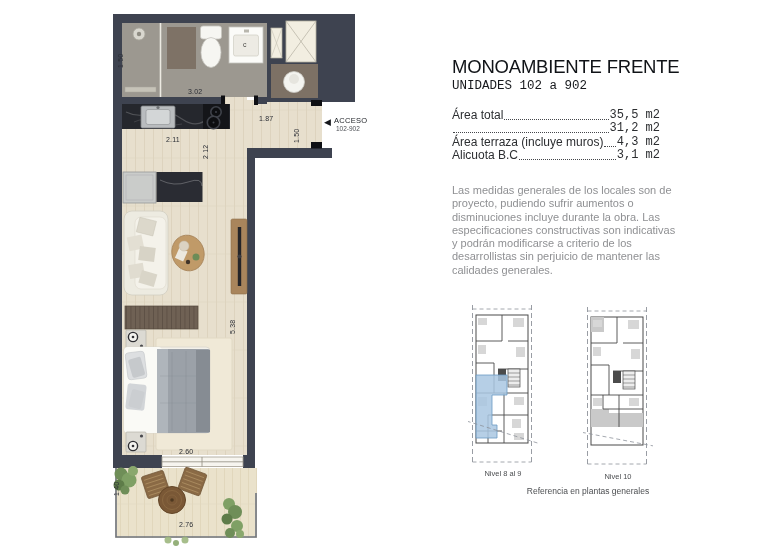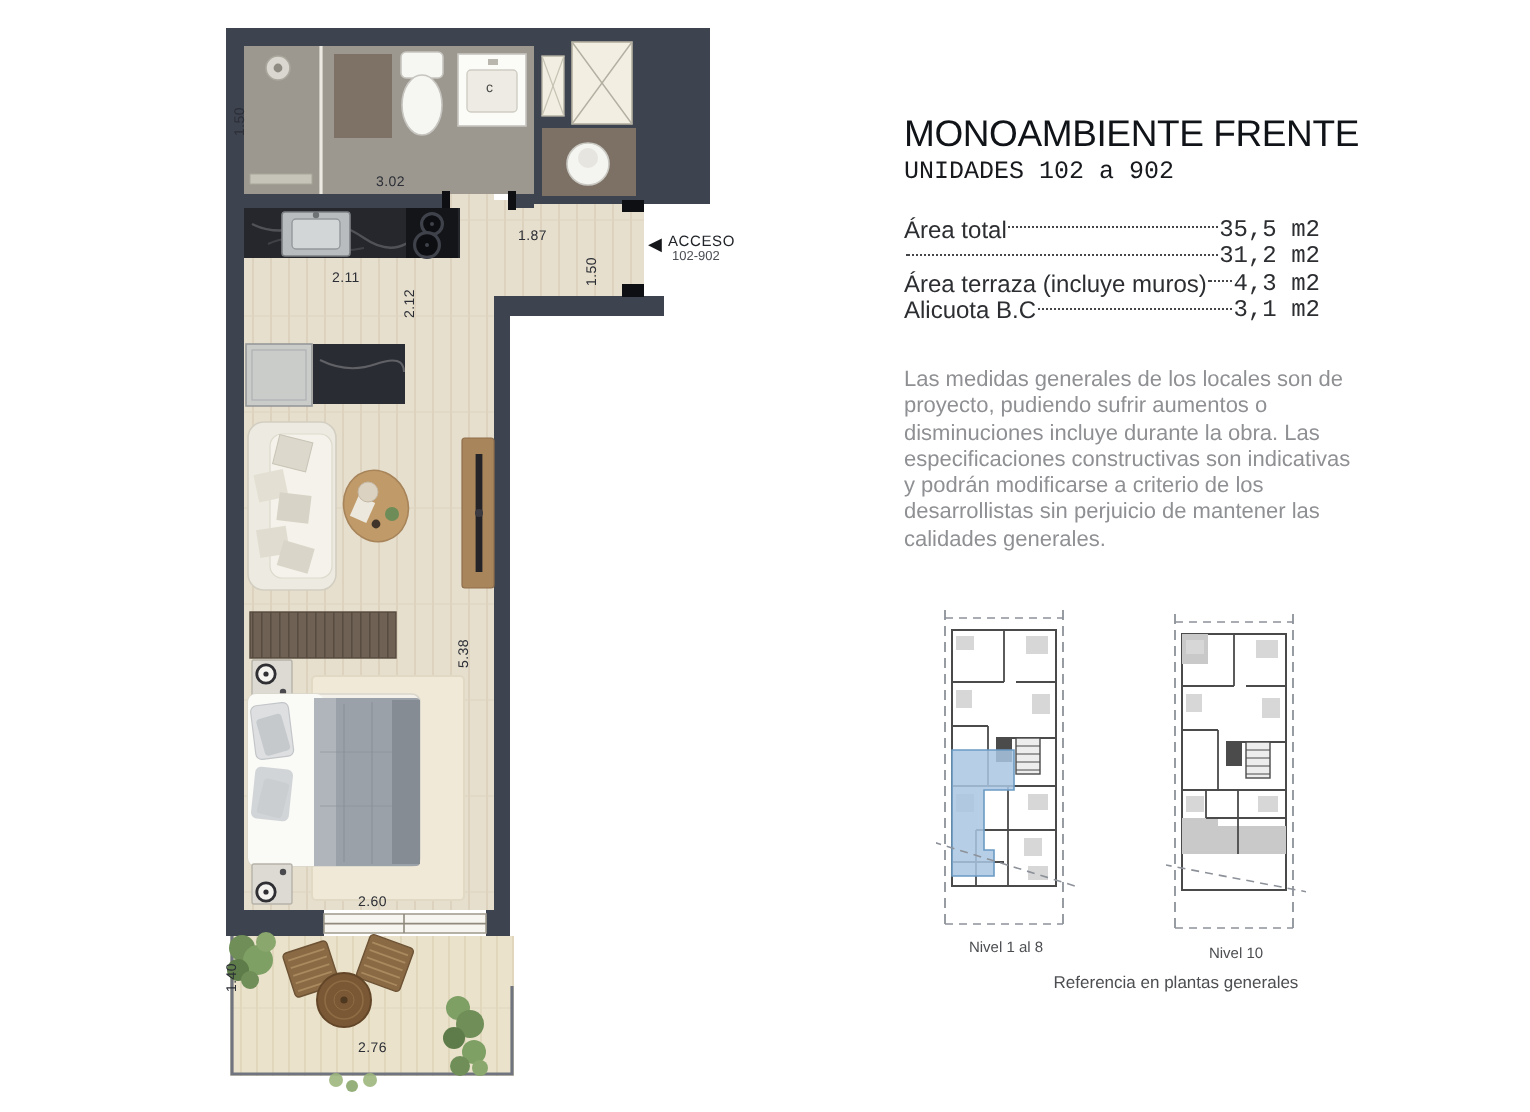--- a/index.html
+++ b/index.html
@@ -11,21 +11,21 @@
   .rot{transform:rotate(-90deg);transform-origin:left bottom;}
   .acc-arrow{position:absolute;left:324px;top:118px;font-size:9px;color:#14161a;z-index:5;line-height:9px;}
   .acc-label{position:absolute;left:334px;top:116px;font-size:7.5px;color:#212429;letter-spacing:.3px;z-index:5;}
   .acc-units{position:absolute;left:336px;top:125px;font-size:6.5px;color:#4b4e54;z-index:5;}
   .vanity-c{position:absolute;left:243px;top:41px;font-size:7px;color:#4a4a46;z-index:5;}
   
   .title{position:absolute;left:452px;top:56px;font-size:18.5px;font-weight:normal;
          letter-spacing:-.2px;color:#101317;}
   .subtitle{position:absolute;left:452px;top:79px;font-size:12.5px;color:#17191d;font-family:Liberation Mono, monospace;}
   .areas{position:absolute;left:452px;top:108px;width:208px;font-size:12px;color:#2c2e31;}
-  .arow{display:flex;align-items:center;height:13.5px;}
+  .arow{display:flex;align-items:flex-end;height:13.5px;}
   .alabel{white-space:nowrap;}
   .dots{flex:1;border-bottom:1.7px dotted #44464a;margin:0 1px 2px 1px;min-width:8px;}
   .aval{white-space:nowrap;font-family:Liberation Mono, monospace;}
   .disclaimer{position:absolute;left:452px;top:184px;width:228px;font-size:11px;
               line-height:13.3px;color:#8f9093;}
   .thumb-label{position:absolute;font-size:7.5px;color:#4c4e51;text-align:center;width:70px;}
   .refcap{position:absolute;left:490px;top:486px;width:196px;font-size:8.5px;color:#4c4e51;text-align:center;}
 </style>
 </head>
 <body>
@@ -317,17 +317,17 @@
       <rect x="10" y="15" width="9" height="7"></rect>
         <rect x="45" y="15" width="11" height="9"></rect>
       <rect x="10" y="42" width="8" height="9"></rect>
         <rect x="48" y="44" width="9" height="10"></rect>
       <rect x="10" y="93" width="9" height="8"></rect>
         <rect x="46" y="93" width="10" height="8"></rect>
     </g>
     <line x1="-8" y1="126" x2="76" y2="142" stroke="#8d929a" stroke-width="0.8" stroke-dasharray="4,3"></line>
   </svg>
 
-  <div class="thumb-label" style="left:468px;top:469px;">Nivel 1 al 8</div>
+  <div class="thumb-label" style="left:468px;top:469px;">Nivel 8 al 9</div>
   <div class="thumb-label" style="left:583px;top:472px;">Nivel 10</div>
   <div class="refcap">Referencia en plantas generales</div>
 
 </div>
 
 </body></html>

